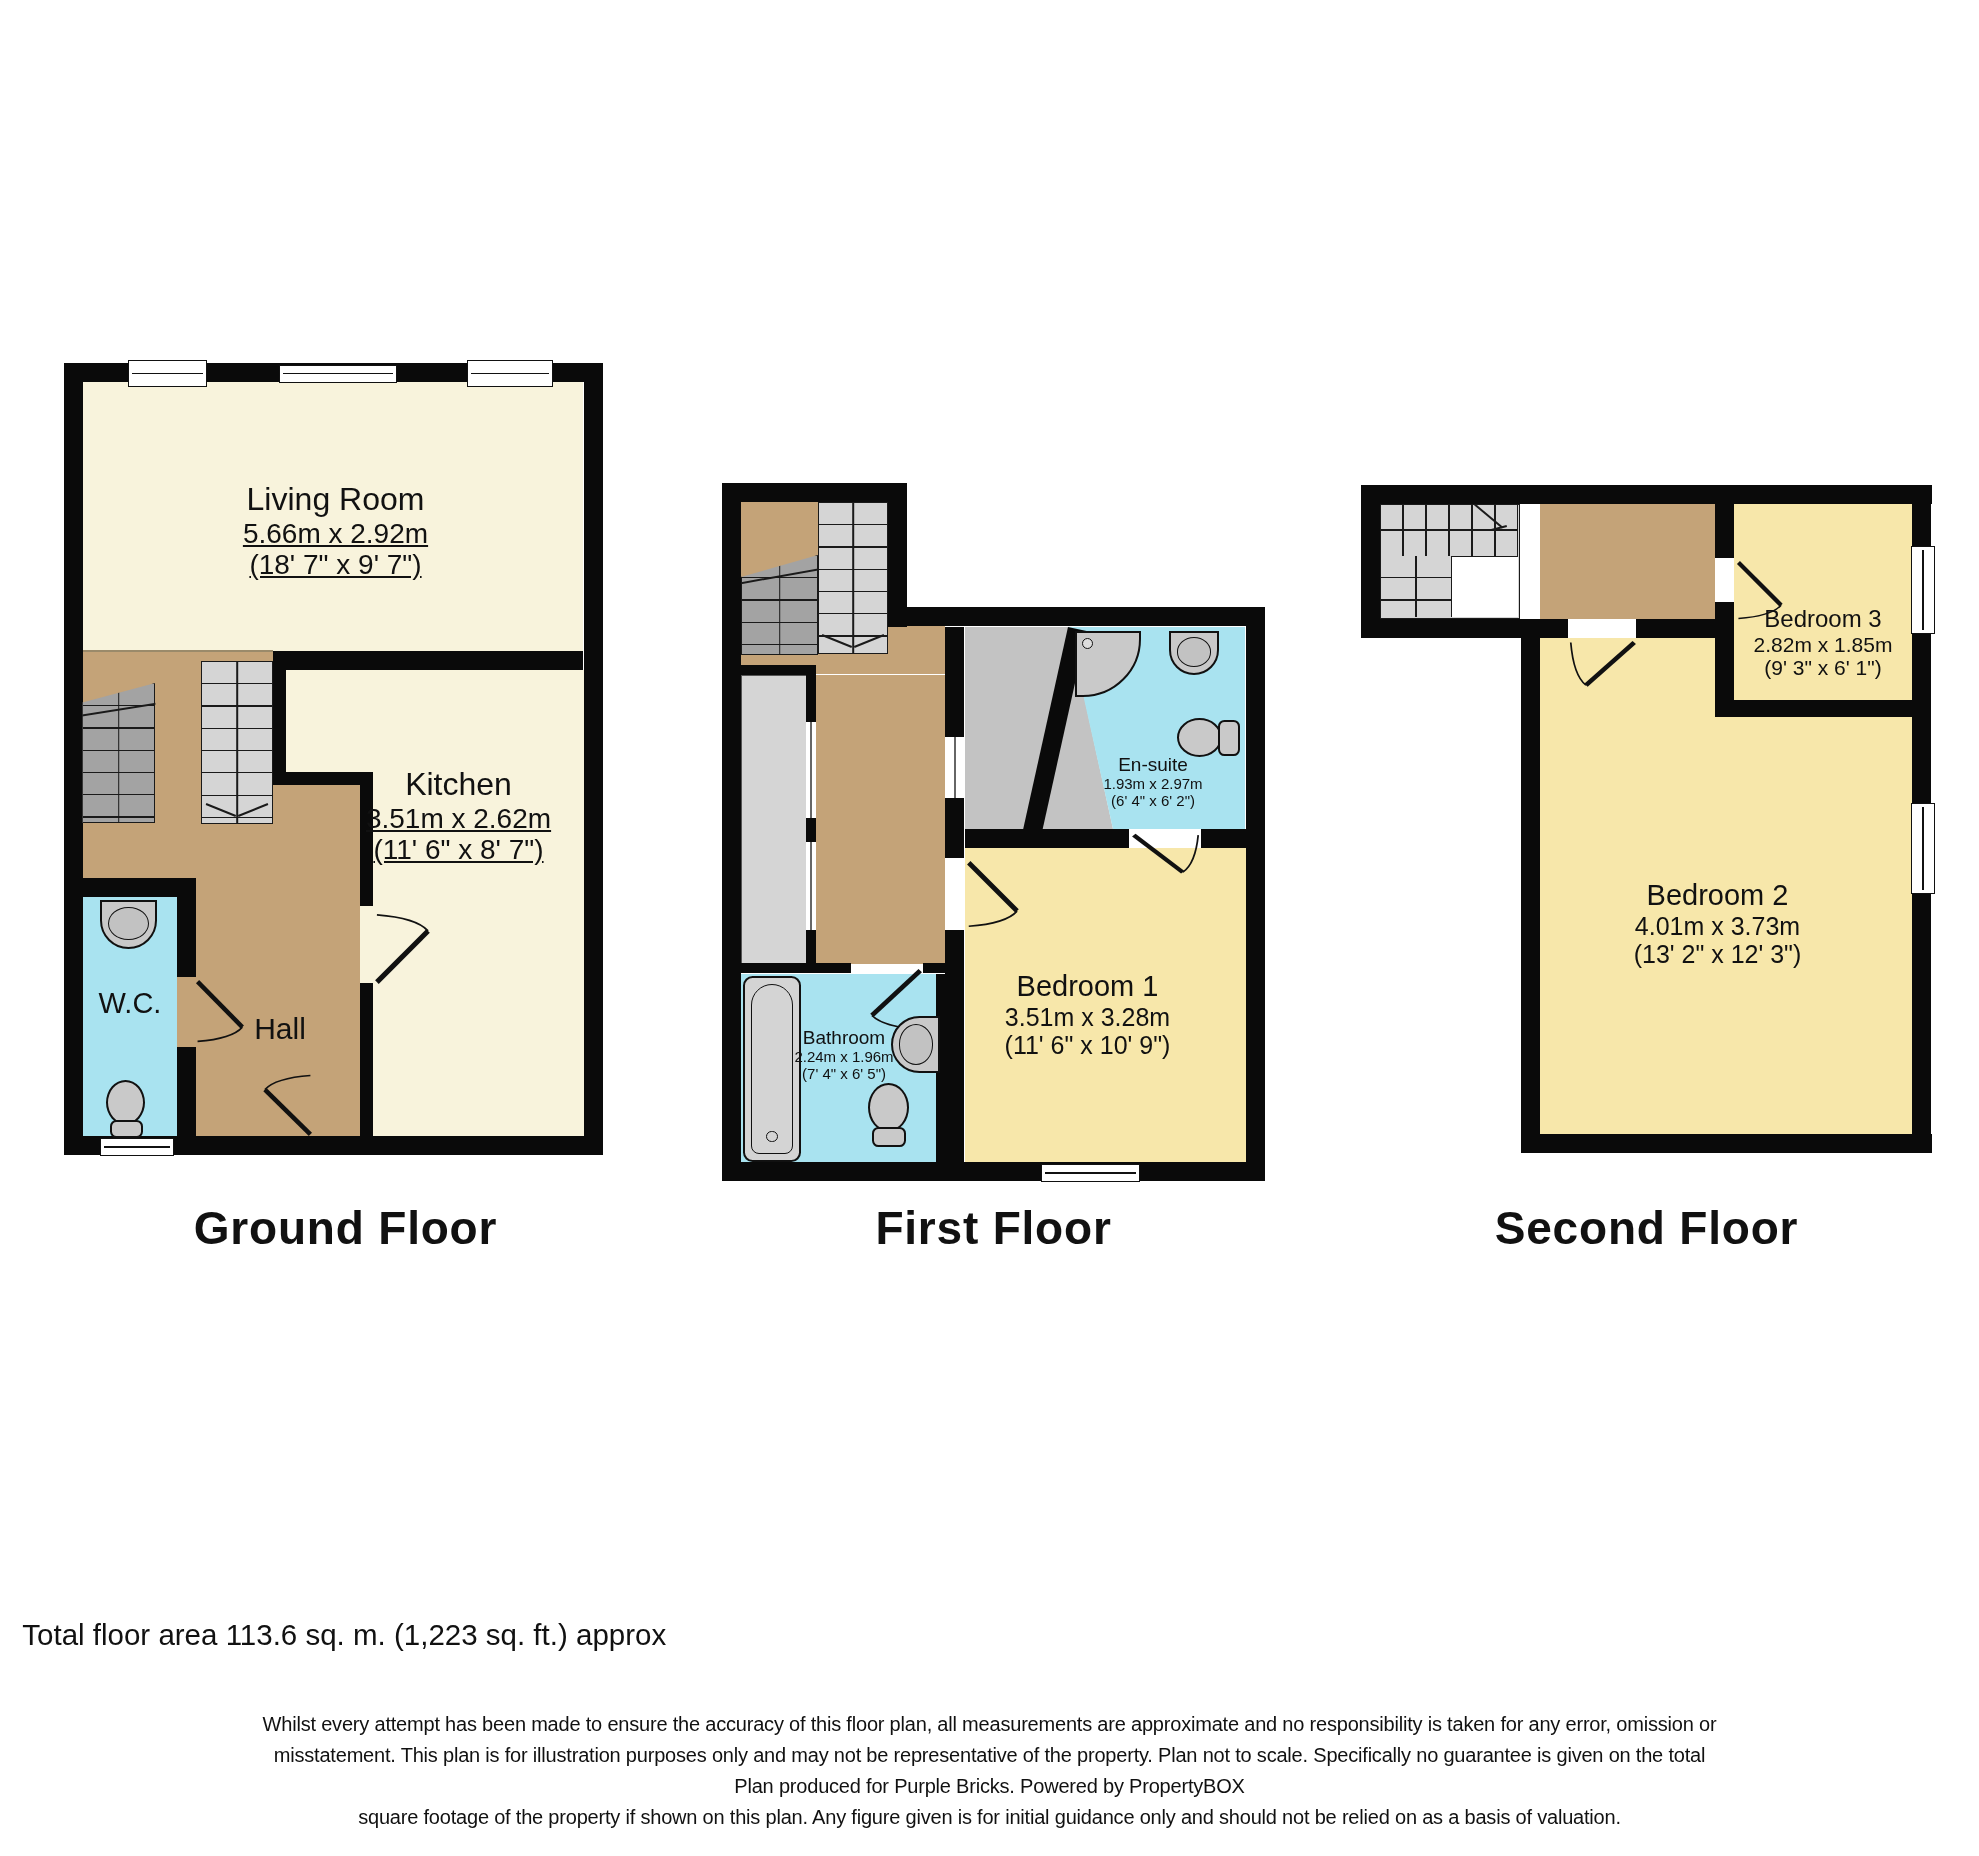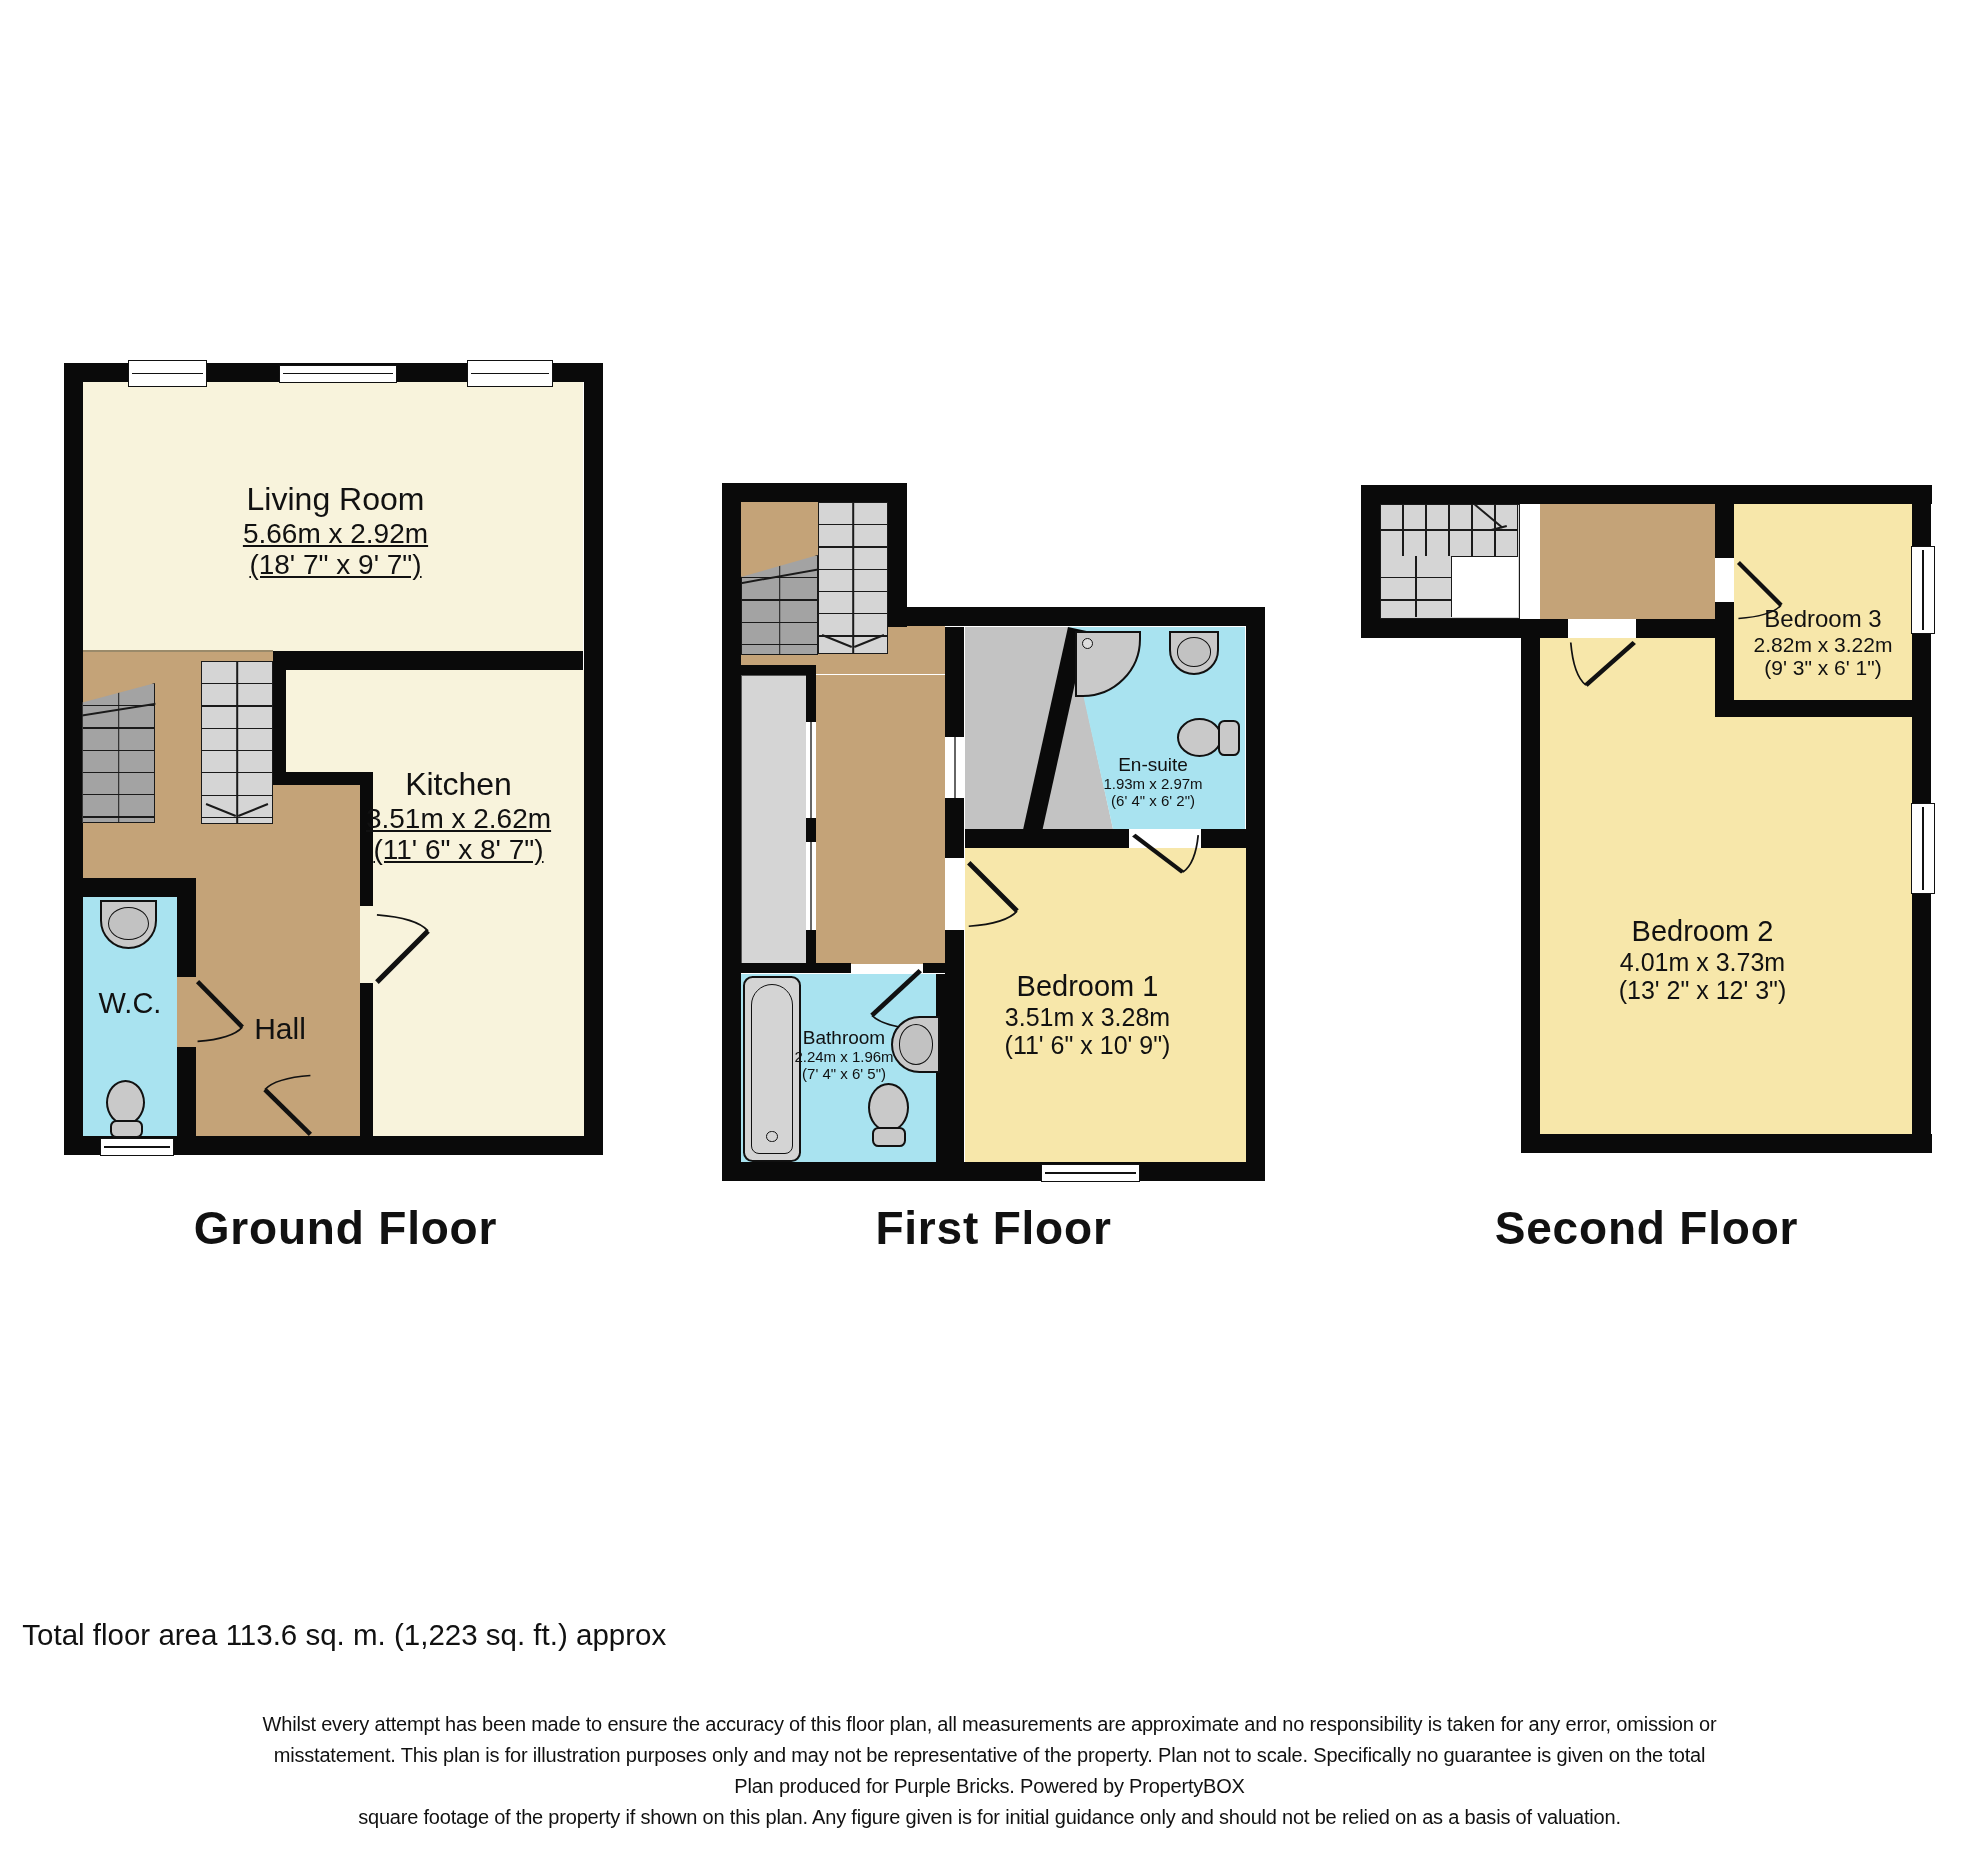--- a/index.html
+++ b/index.html
@@ -281,24 +281,24 @@
 
     <div class="win" style="left:550px;top:61px;width:22.3px;height:86px;">
         <div class="pane-v"></div>
       </div>
     <div class="win" style="left:550px;top:318px;width:22.3px;height:89px;">
         <div class="pane-v"></div>
       </div>
 
     <div class="rlabel md2" style="left:382px;top:120px;width:160px;">
       <div class="rn">Bedroom 3</div>
-      <div class="rd">2.82m x 3.22m</div>
+      <div class="rd">2.82m x 1.85m</div>
       <div class="rd">(9' 3" x 6' 1")</div>
     </div>
-    <div class="rlabel md" style="left:222px;top:394px;width:239px;margin-top:36px;">
+    <div class="rlabel md" style="left:237px;top:394px;width:239px;">
       <div class="rn">Bedroom 2</div>
       <div class="rd">4.01m x 3.73m</div>
       <div class="rd">(13' 2" x 12' 3")</div>
     </div>
   </div>
   <div class="floor-title" style="left:1361px;top:1201px;width:571px;">Second Floor</div>
 
   <div class="total-area" style="left:22.3px;top:1618px;">Total floor area 113.6 sq. m. (1,223 sq. ft.) approx</div>
   <div class="disclaimer" style="left:0;top:1709px;">
     <div>Whilst every attempt has been made to ensure the accuracy of this floor plan, all measurements are approximate and no responsibility is taken for any error, omission or</div>

